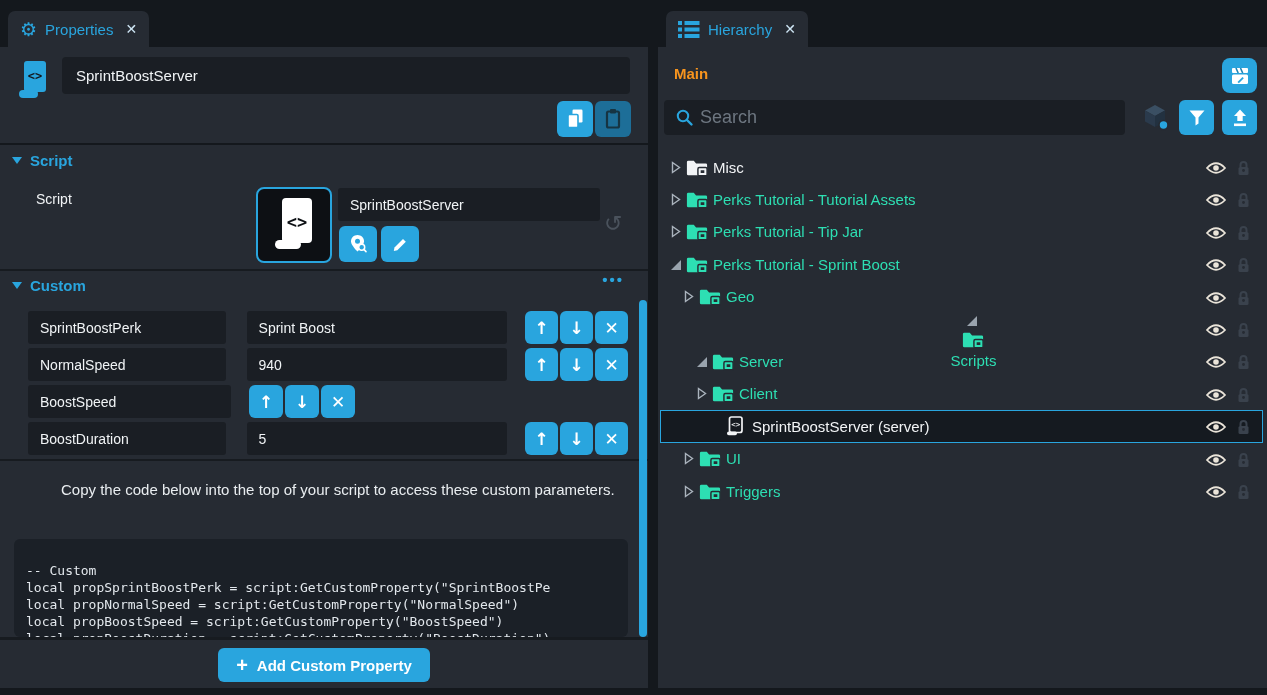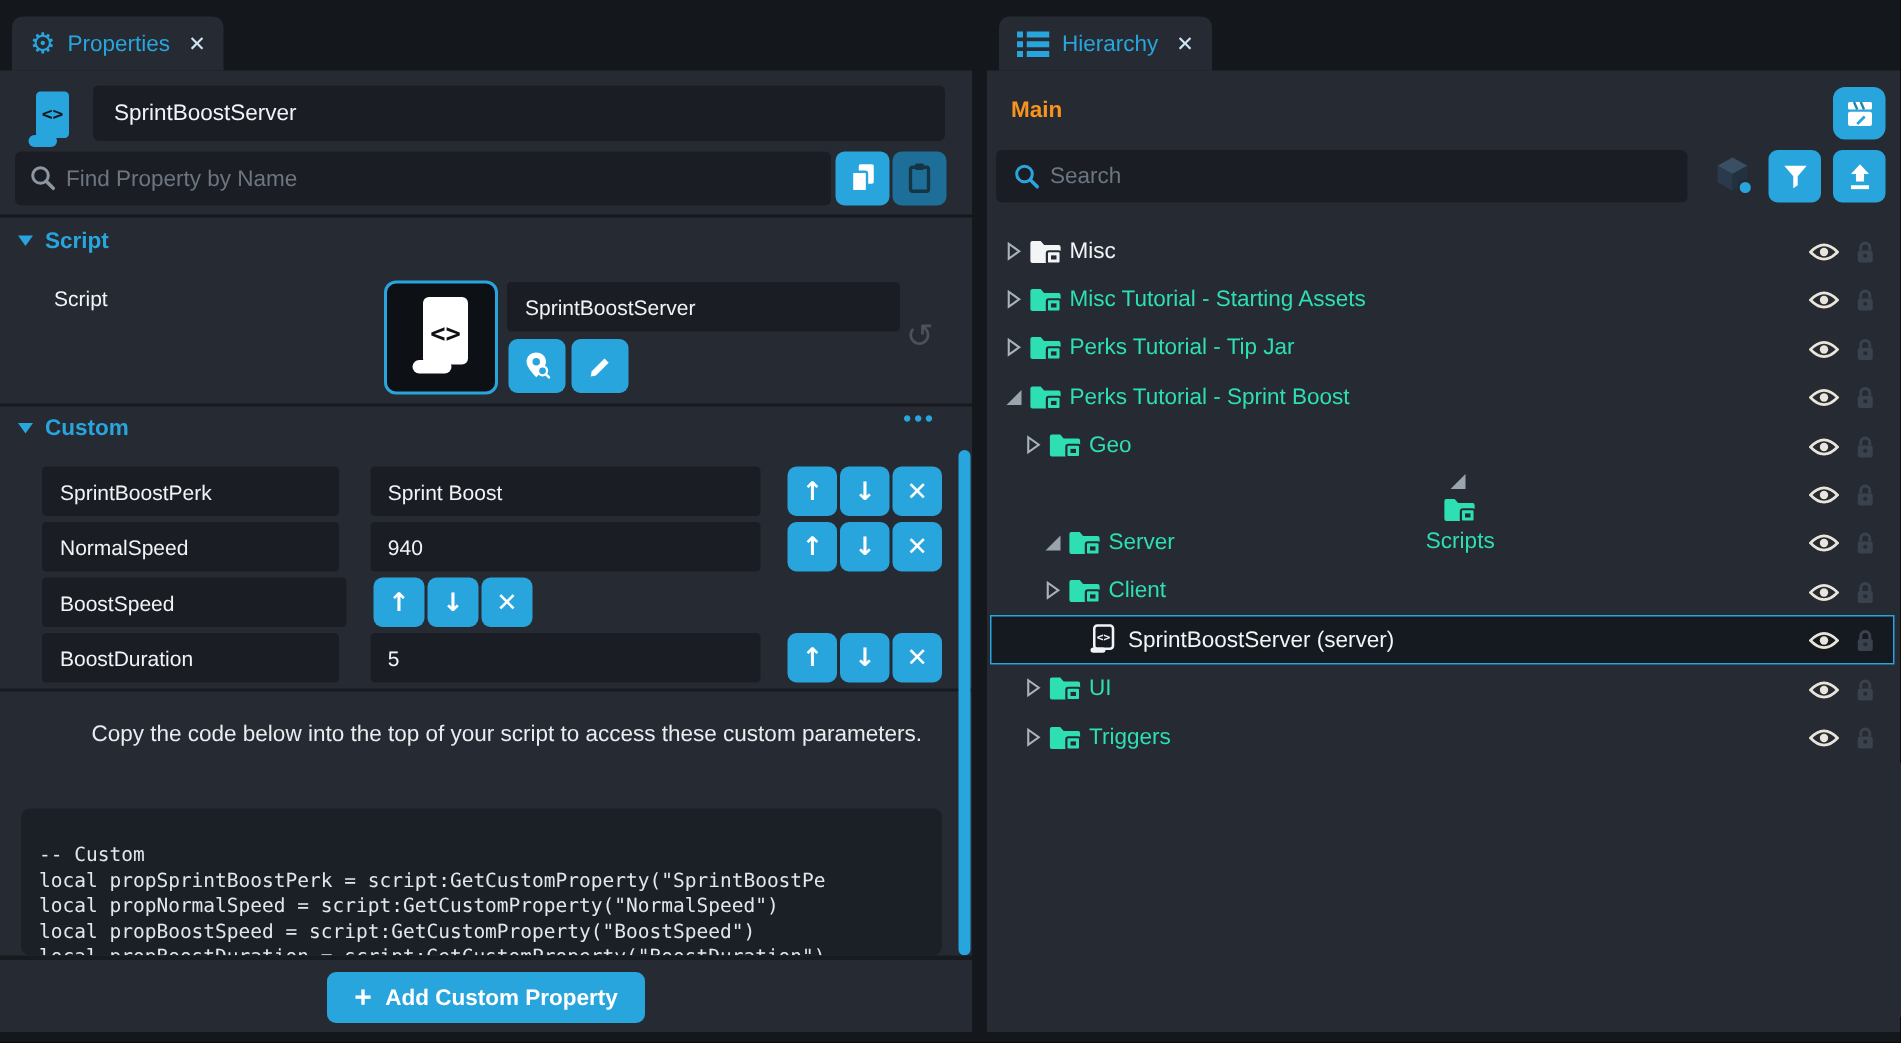--- a/index.html
+++ b/index.html
@@ -92,21 +92,21 @@
 
   
   .sceneLabel{position:absolute;left:16px;top:18px;color:var(--orange);font-weight:bold;font-size:15px;}
   .iconBtn{position:absolute;width:35px;height:35px;border:none;background:var(--accent);
            display:flex;align-items:center;justify-content:center;cursor:pointer;}
   #clapperBtn{right:10px;top:11px;border-radius:8px;}
   #filterBtn{left:521px;top:53px;border-radius:6px;}
   #exportBtn{right:10px;top:53px;border-radius:6px;}
   .hSearchWrap{position:absolute;left:6px;top:53px;width:461px;height:35px;}
   .hSearchWrap input{width:100%;height:100%;background:var(--field);border:none;border-radius:4px;
-        color:var(--txt);font-size:15px;padding:0 10px 0 36px;outline:none;font-family:"Liberation Sans",sans-serif;}
+        color:var(--txt);font-size:18px;padding:0 10px 0 36px;outline:none;font-family:"Liberation Sans",sans-serif;}
   .hSearchWrap input::placeholder{color:var(--muted);}
   .hSearchWrap svg{position:absolute;left:11px;top:8px;}
   .cubeIcon{position:absolute;left:483px;top:55px;cursor:pointer;}
 
   #tree{position:absolute;left:2px;right:4px;top:104px;}
   .tRow{position:relative;height:32.4px;display:flex;align-items:center;font-size:15px;
         border:1px solid transparent;cursor:pointer;}
   .tRow.teal{color:var(--teal);}
   .tRow.white{color:#f2f4f6;}
   .tRow.selected{background:#151a20;border-color:var(--accent);}
@@ -135,27 +135,20 @@
 
       <div class="scriptTile">
         <svg width="34" height="40" viewBox="0 0 34 40">
           <rect x="8" y="1" width="22" height="31" rx="3" fill="#29a5de"></rect>
           <rect x="3" y="30" width="19" height="8" rx="4" fill="#29a5de"></rect>
           <text x="19" y="20" text-anchor="middle" font-size="12" font-weight="bold" fill="#14181d" font-family="DejaVu Sans Mono,monospace">&lt;&gt;</text>
         </svg>
       </div>
       <input class="nameInput" value="SprintBoostServer" style="">
 
-      <div class="searchWrap">
-        <svg width="20" height="20" viewBox="0 0 20 20">
-          <circle cx="8" cy="8" r="5.2" fill="none" stroke="#8d96a1" stroke-width="2"></circle>
-          <line x1="12" y1="12" x2="16.5" y2="16.5" stroke="#8d96a1" stroke-width="2.4" stroke-linecap="round"></line>
-        </svg>
-        <input placeholder="Find Property by Name" style="">
-      </div>
       <button id="copyBtn" class="sqbtn">
         <svg width="22" height="24" viewBox="0 0 22 24">
           <rect x="8.5" y="2.5" width="10" height="13" rx="1.2" fill="#fff"></rect>
           <rect x="4" y="7.5" width="10" height="13" rx="1.2" fill="#fff" stroke="#29a5de" stroke-width="1.6"></rect>
         </svg>
       </button>
       <button id="pasteBtn" class="sqbtn">
         <svg width="22" height="24" viewBox="0 0 22 24">
           <rect x="5" y="4.5" width="12" height="16" rx="1.5" fill="none" stroke="#163442" stroke-width="2.2"></rect>
           <rect x="8" y="2" width="6" height="4.4" rx="1" fill="#163442"></rect>
@@ -378,21 +371,21 @@
 
     </span>
     <span class="tIcon">
       <svg class="fi" width="22" height="19" viewBox="0 0 24 20">
         <path d="M1,4 a1.5,1.5 0 0 1 1.5,-1.5 H8.5 L11,5.5 H21.5 A1.5,1.5 0 0 1 23,7 V17 a1.5,1.5 0 0 1 -1.5,1.5 H2.5 A1.5,1.5 0 0 1 1,17 Z" fill="currentColor"></path>
         <rect x="13" y="10" width="10" height="9" rx="1.5" fill="currentColor" stroke="#262b33" stroke-width="1.6"></rect>
         <rect x="16" y="13" width="4" height="3" fill="#262b33"></rect>
       </svg>
 
     </span>
-    <span class="tLabel">Misc Tutorial - Starting Assets</span>
+    <span class="tLabel">Perks Tutorial - Tutorial Assets</span>
     <span class="eye">
       <svg width="20" height="14" viewBox="0 0 20 14">
         <path d="M1,7 Q10,-2.5 19,7 Q10,16.5 1,7 Z" fill="none" stroke="#eae4d9" stroke-width="1.8"></path>
         <circle cx="10" cy="7" r="2.8" fill="#eae4d9"></circle>
       </svg>
     </span>
     <span class="lockIc">
       <svg width="13" height="16" viewBox="0 0 13 16">
         <path d="M3.5,7 V5 a3,3 0 0 1 6,0 V7" fill="none" stroke="#3a424d" stroke-width="2"></path>
         <rect x="1.5" y="7" width="10" height="8" rx="1.5" fill="#3a424d"></rect>

